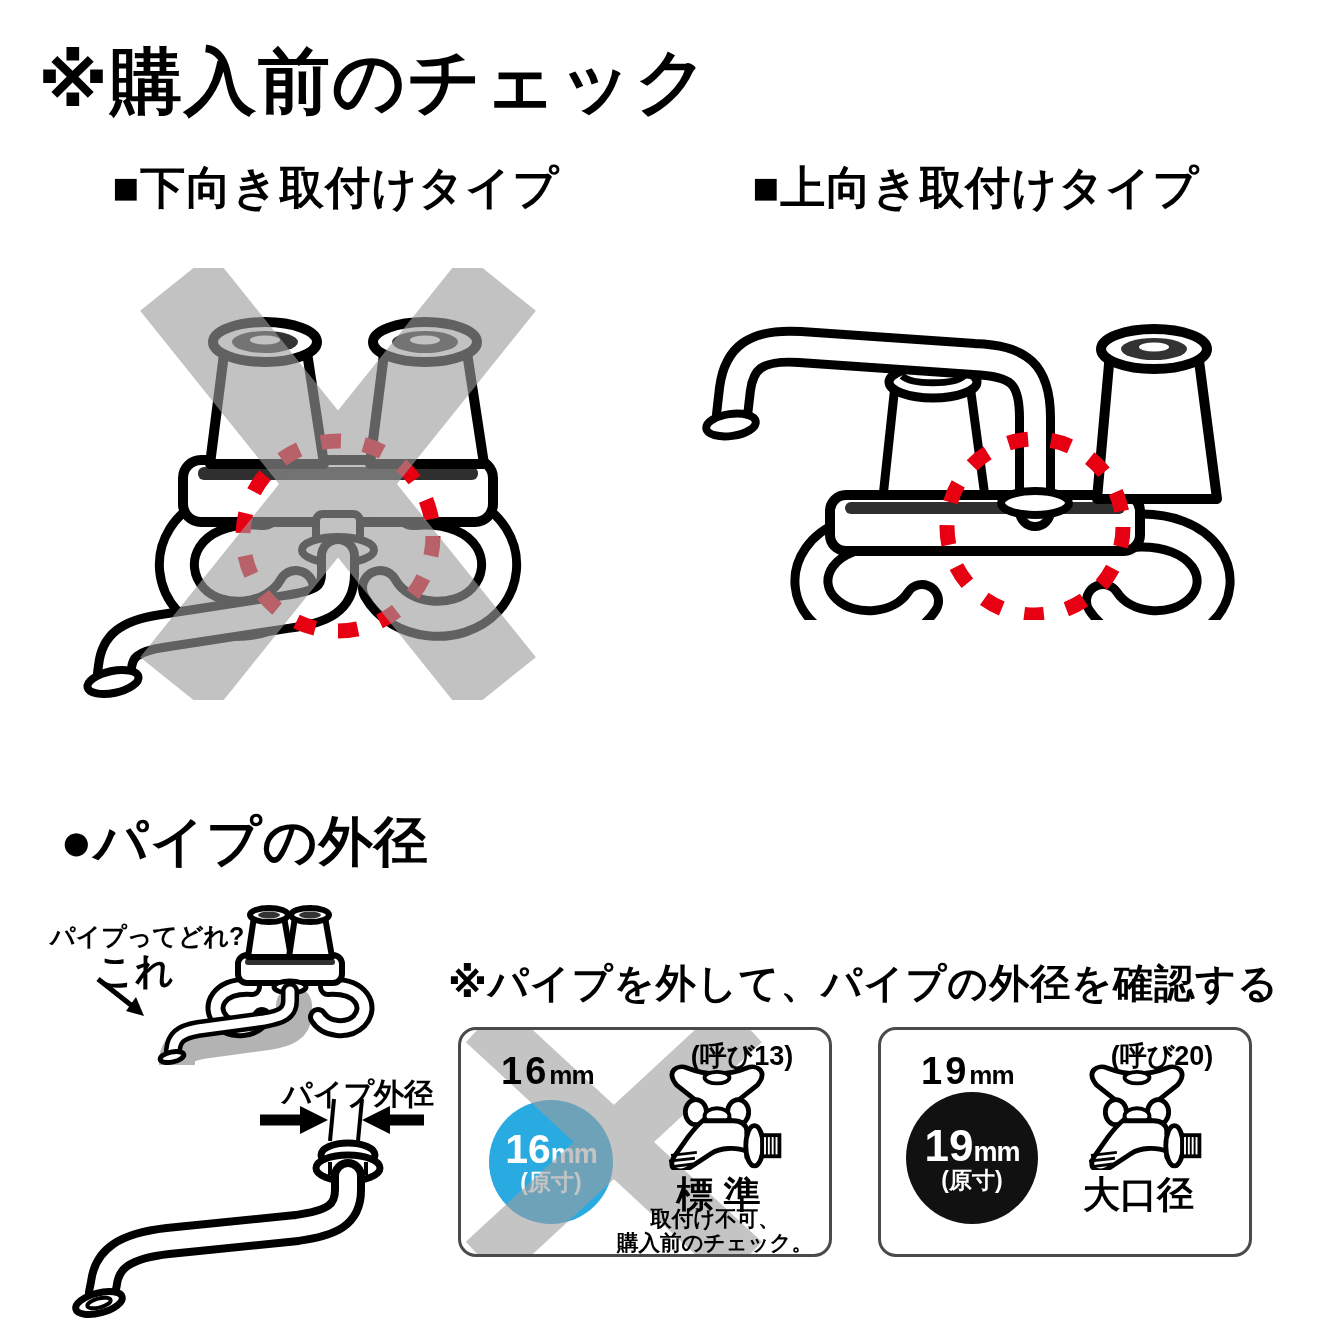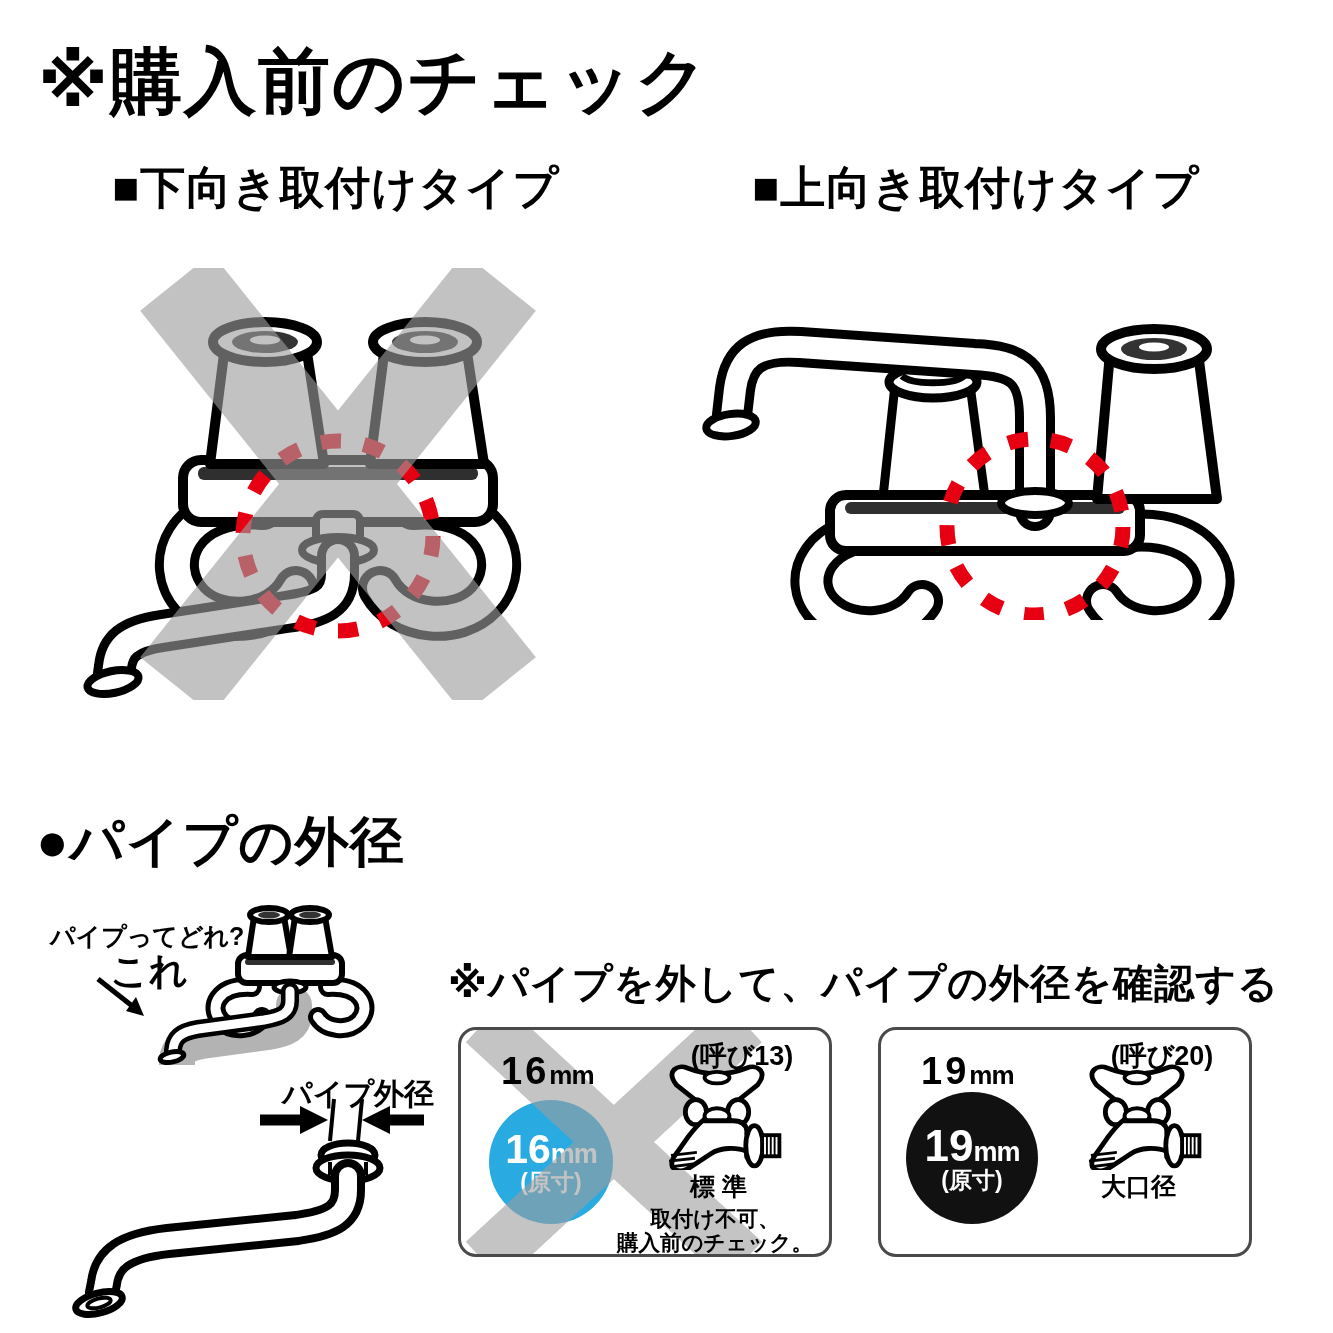--- a/index.html
+++ b/index.html
@@ -10,23 +10,23 @@
   #stage{
     position:relative; width:1333px; height:1333px; background:#ffffff;
     font-family:"Liberation Sans","DejaVu Sans",sans-serif; color:var(--ink);
     overflow:hidden;
   }
   .abs{position:absolute;}
   .title{left:38px; top:34px; font-size:72px; font-weight:900; letter-spacing:2px; white-space:nowrap;}
   .type-heading{top:158px; font-size:45px; font-weight:800; letter-spacing:1px; white-space:nowrap;}
   .h-down{left:112px;} .h-up{left:752px;}
   .caption-ng{left:60px; top:694px; width:560px; text-align:center; font-size:52px; font-weight:700; letter-spacing:2px;}
-  .sec-heading{left:36px; top:806px; font-size:54px; font-weight:900; letter-spacing:1px; white-space:nowrap;}
+  .sec-heading{left:60px; top:806px; font-size:54px; font-weight:900; letter-spacing:1px; white-space:nowrap;}
   .mini-q{left:50px; top:920px; font-size:25px; font-weight:700; white-space:nowrap;}
-  .mini-a{left:96px; top:946px; font-size:38px; font-weight:900; white-space:nowrap;margin-left:14px;}
+  .mini-a{left:96px; top:946px; font-size:38px; font-weight:900; white-space:nowrap;}
   .dia-label{left:282px; top:1074px; font-size:30px; font-weight:800; white-space:nowrap;}
   .note{left:448px; top:956px; font-size:40px; font-weight:600; letter-spacing:1px; white-space:nowrap;}
   .card{
     position:absolute; top:1027px; width:374px; height:230px; background:#fff;
     border:3px solid #4a4a4a; border-radius:18px; box-sizing:border-box;
   }
   .card-16{left:458px;} .card-19{left:878px;}
   .card .size-top{position:absolute; left:40px; top:20px; font-weight:800; z-index:3; white-space:nowrap;}
   .card .size-top .num{font-size:38px; letter-spacing:3px;}
   .card .size-top .unit{font-size:26px; letter-spacing:-1px;}
@@ -35,21 +35,21 @@
     position:absolute; border-radius:50%; color:#fff; text-align:center; z-index:1;
     display:flex; flex-direction:column; justify-content:center; line-height:1.02;
   }
   .circle-blue{left:28px; top:70px; width:124px; height:124px; background:var(--accent-blue);}
   .circle-black{left:25px; top:62px; width:132px; height:132px; background:#111111;}
   .size-circle .big{font-weight:800;}
   .circle-blue .big{font-size:41px;} .circle-black .big{font-size:44px;}
   .size-circle .big .unit{font-size:27px; letter-spacing:-1px;}
   .size-circle .small{font-size:23px; font-weight:800;}
   .card .tap-icon{position:absolute; left:184px; top:30px; width:144px; height:110px; z-index:3;}
-  .card .category{position:absolute; left:150px; top:140px; width:215px; text-align:center; font-size:25px; font-weight:800; z-index:3; white-space:nowrap;}
+  .card .category{position:absolute; left:150px; top:140px; width:215px; text-align:center; font-size:37px; font-weight:800; z-index:3; white-space:nowrap;}
   .card .desc{position:absolute; left:138px; top:178px; width:232px; text-align:center; font-size:21.5px; font-weight:600; line-height:1.1; z-index:3; white-space:nowrap;}
   .card-x{position:absolute; left:0; top:0; width:100%; height:100%; z-index:2; pointer-events:none;}
   .fig{position:absolute;}
   .fig-down{left:58px; top:268px; width:562px; height:432px;}
   .fig-up{left:640px; top:283px; width:642px; height:337px;}
   .fig-mini{left:40px; top:893px; width:362px; height:172px;}
   .fig-pipe{left:20px; top:1063px; width:452px; height:258px;}
 </style>
 </head>
 <body>

